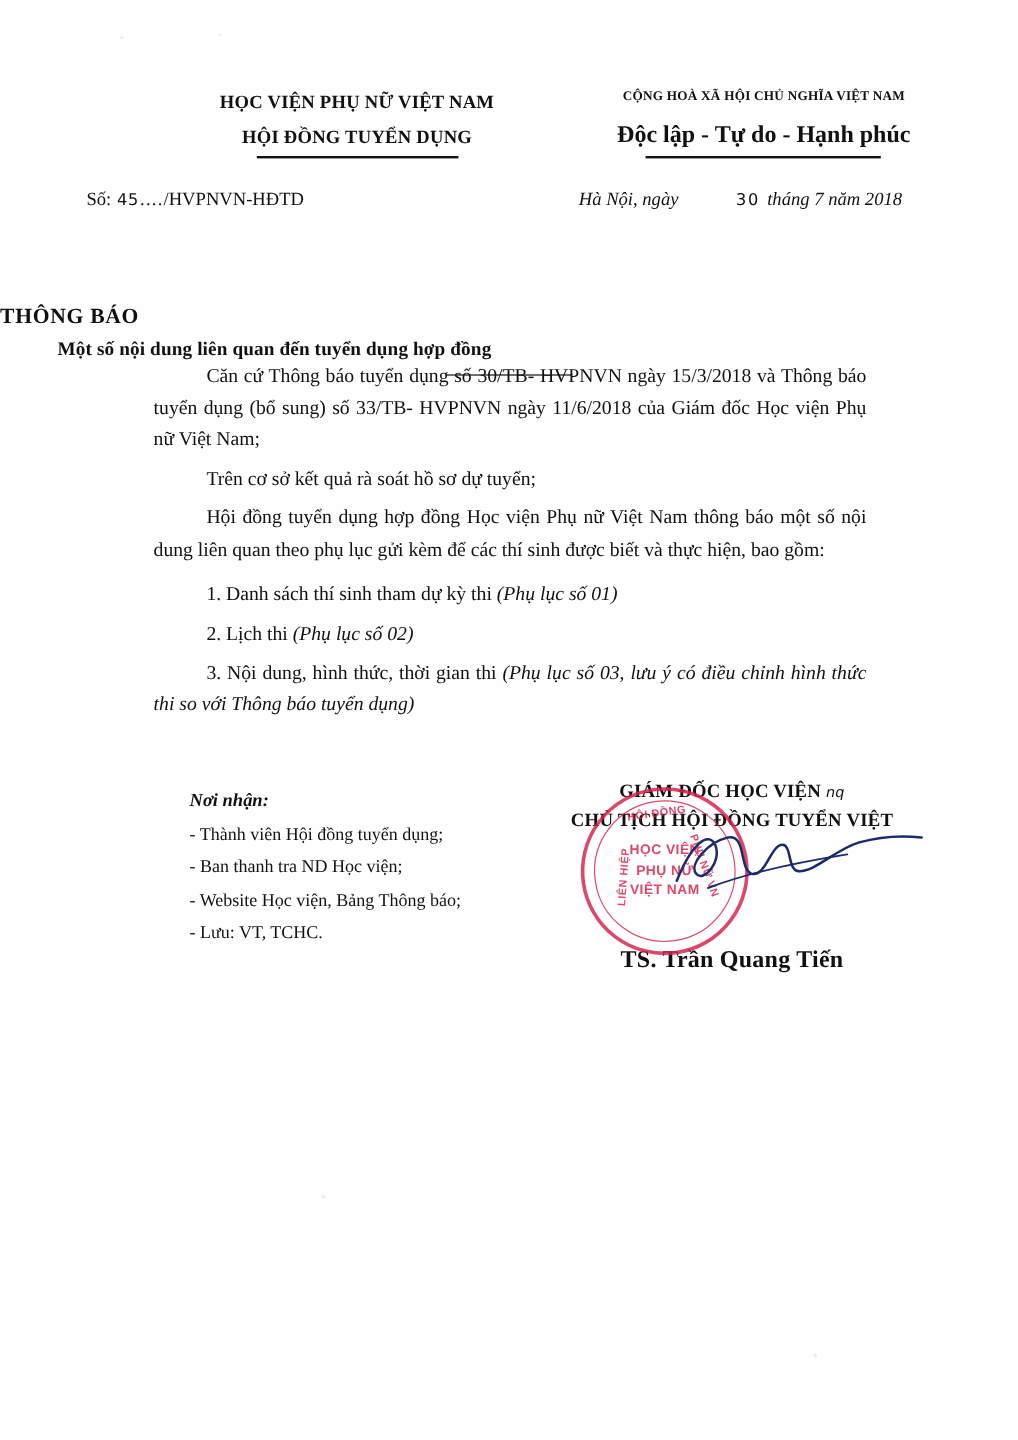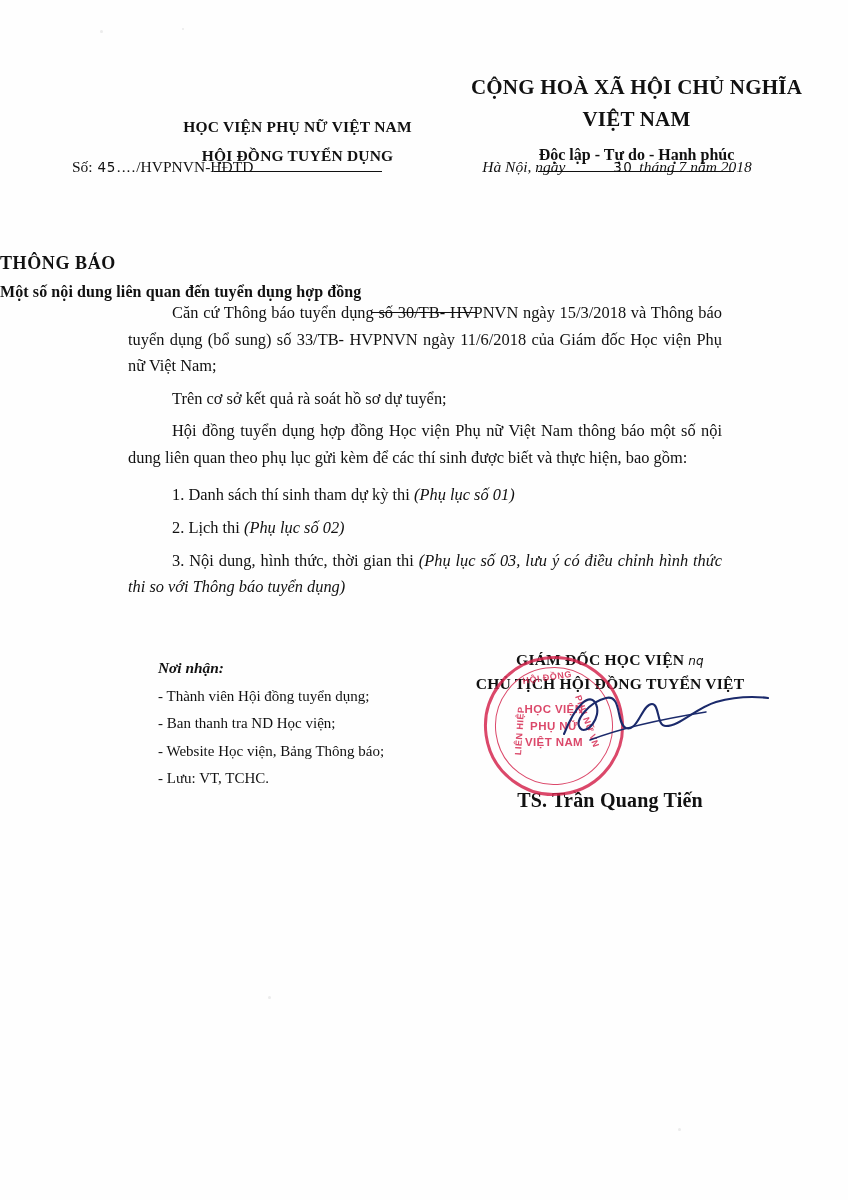--- a/index.html
+++ b/index.html
@@ -61,27 +61,27 @@
     content: "";
     position: absolute;
     left: 50%;
     transform: translateX(-50%);
     bottom: -5px;
     width: 168px;
     height: 1.4px;
     background: #111;
   }
   .nation-line1 {
-    font-size: 21px;
+    font-size: 11px;
     font-weight: bold;
     line-height: 1.5;
     letter-spacing: 0.2px;
   }
   .nation-line2 {
-    font-size: 16px;
+    font-size: 20px;
     font-weight: bold;
     line-height: 1.5;
     margin-top: 8px;
     position: relative;
     display: inline-block;
   }
   .nation-line2::after {
     content: "";
     position: absolute;
     left: 50%;
@@ -144,20 +144,21 @@
   .title-main {
     font-size: 18px;
     font-weight: bold;
     letter-spacing: 0.6px;
   }
   .title-sub {
     font-size: 16px;
     font-weight: bold;
     margin-top: 9px;
     letter-spacing: 0.1px;
+    padding-left: 48px;
   }
   .title-rule {
     width: 106px;
     height: 1.4px;
     background: #111;
     margin: 11px auto 0 auto;
   }
 
   
   .body-block {

